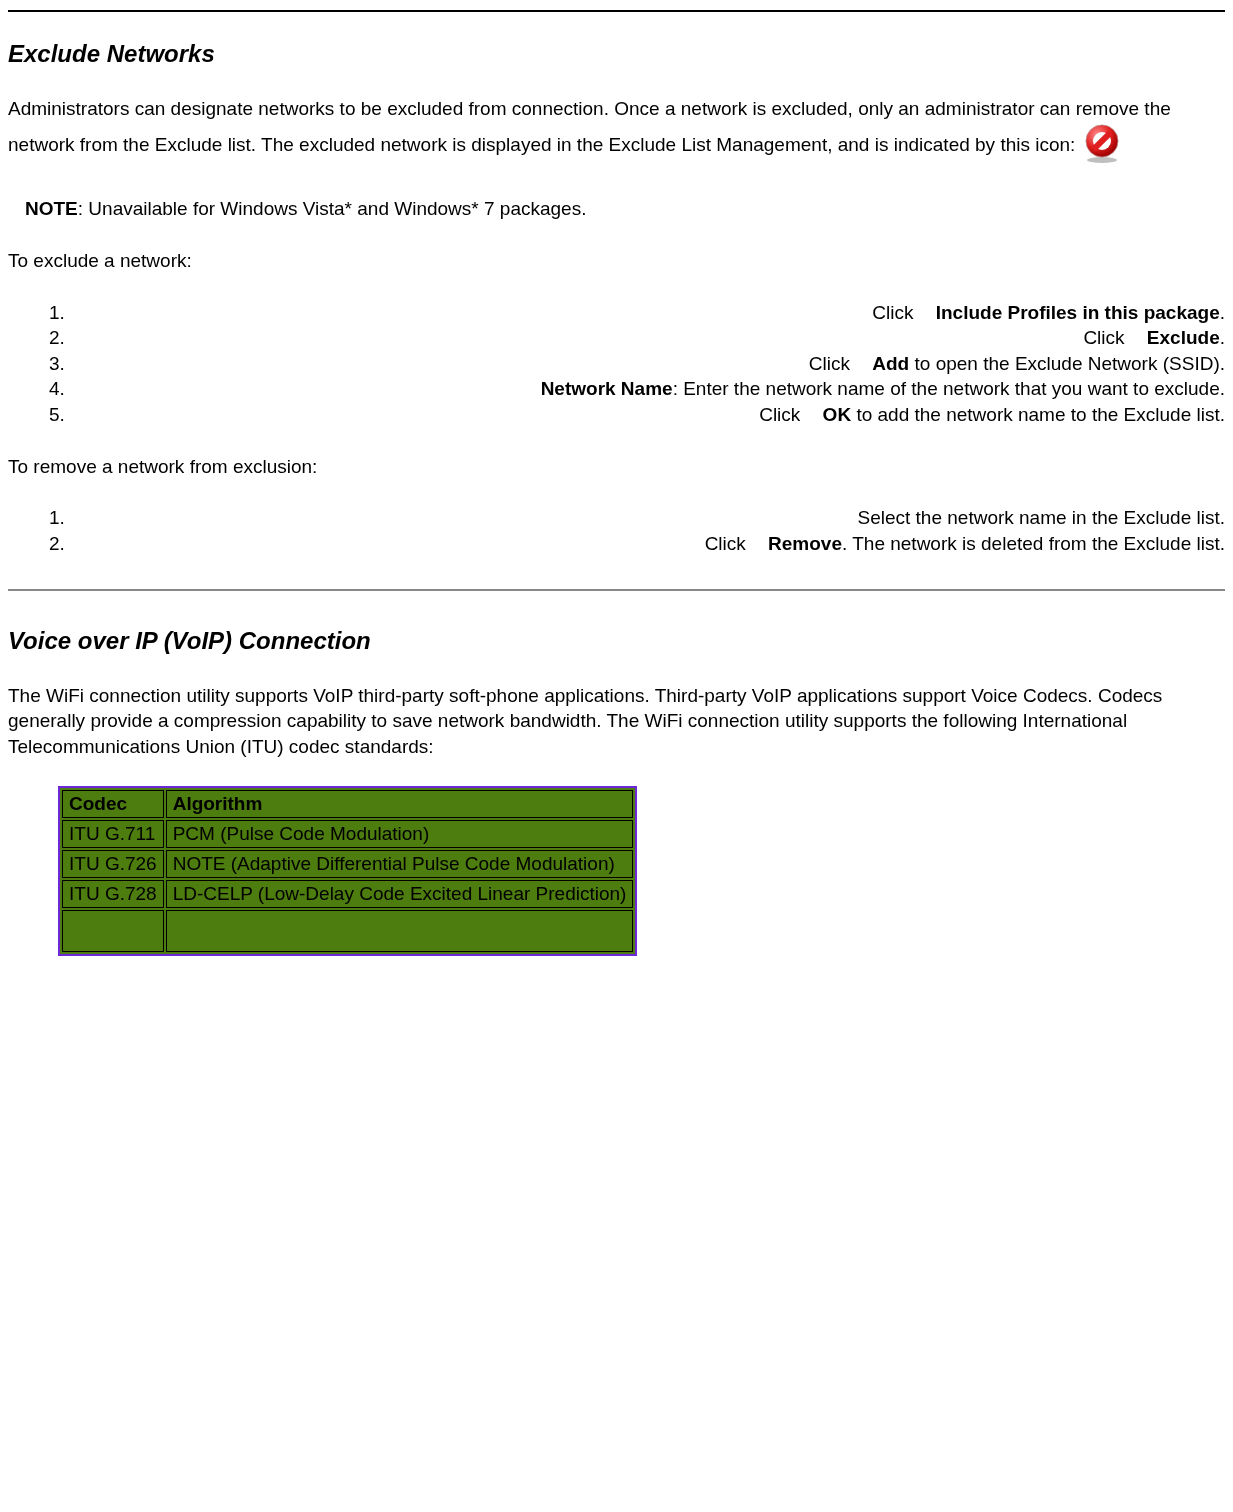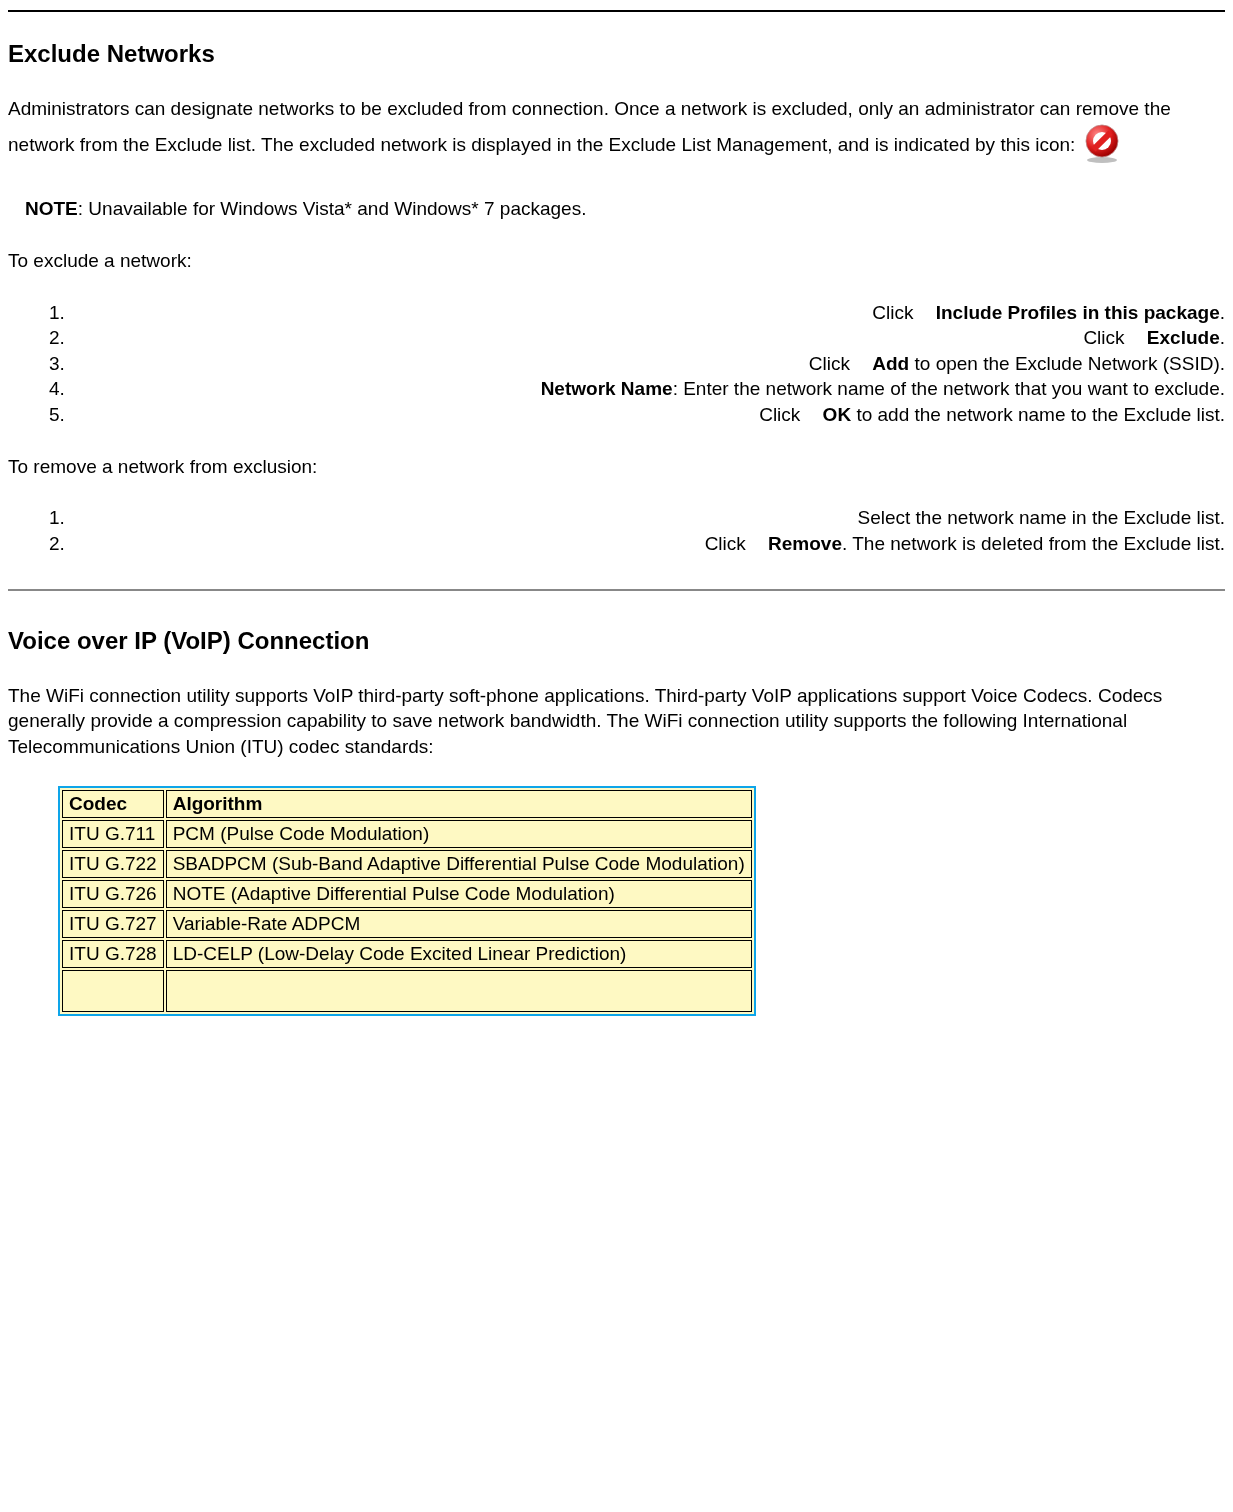--- a/index.html
+++ b/index.html
@@ -14,20 +14,21 @@
   }
   .top-rule {
     border: none;
     border-top: 2px solid #000;
     margin: 10px 0 28px 0;
   }
   h2 {
     font-size: 24px;
     font-weight: bold;
     margin: 16px 0 28px 0;
+    font-style: italic;
   }
   p {
     margin: 0 0 26px 0;
     line-height: 1.35;
   }
   .icon-wrap {
     display: inline-block;
     vertical-align: middle;
   }
   ol {
@@ -44,23 +45,23 @@
     margin-left: 17px;
   }
   .section-rule {
     border: none;
     border-top: 2px solid #888;
     margin: 32px 0 36px 0;
   }
   table.codec {
     border-collapse: separate;
     border-spacing: 2px;
-    border: 2px solid #0ea5e9;
+    border: 2px solid #6d28d9;
     margin-left: 50px;
-    background: #fef9c3;
+    background: #4d7c0f;
   }
   table.codec th, table.codec td {
     border: 1px solid #000;
     padding: 2px 6px;
     text-align: left;
     font-size: 19px;
     vertical-align: top;
   }
   table.codec th {
     font-weight: bold;
@@ -130,30 +131,22 @@
       <th>Codec</th>
       <th>Algorithm</th>
     </tr>
   </thead>
   <tbody id="codec-body">
       <tr>
         <td>ITU G.711</td>
         <td>PCM (Pulse Code Modulation)</td>
       </tr>
       <tr>
-        <td>ITU G.722</td>
-        <td>SBADPCM (Sub-Band Adaptive Differential Pulse Code Modulation)</td>
-      </tr>
-      <tr>
         <td>ITU G.726</td>
         <td>NOTE (Adaptive Differential Pulse Code Modulation)</td>
-      </tr>
-      <tr>
-        <td>ITU G.727</td>
-        <td>Variable-Rate ADPCM</td>
       </tr>
       <tr>
         <td>ITU G.728</td>
         <td>LD-CELP (Low-Delay Code Excited Linear Prediction)</td>
       </tr>
       <tr class="spacer">
         <td>&nbsp;</td>
         <td>&nbsp;</td>
       </tr>
     </tbody>

